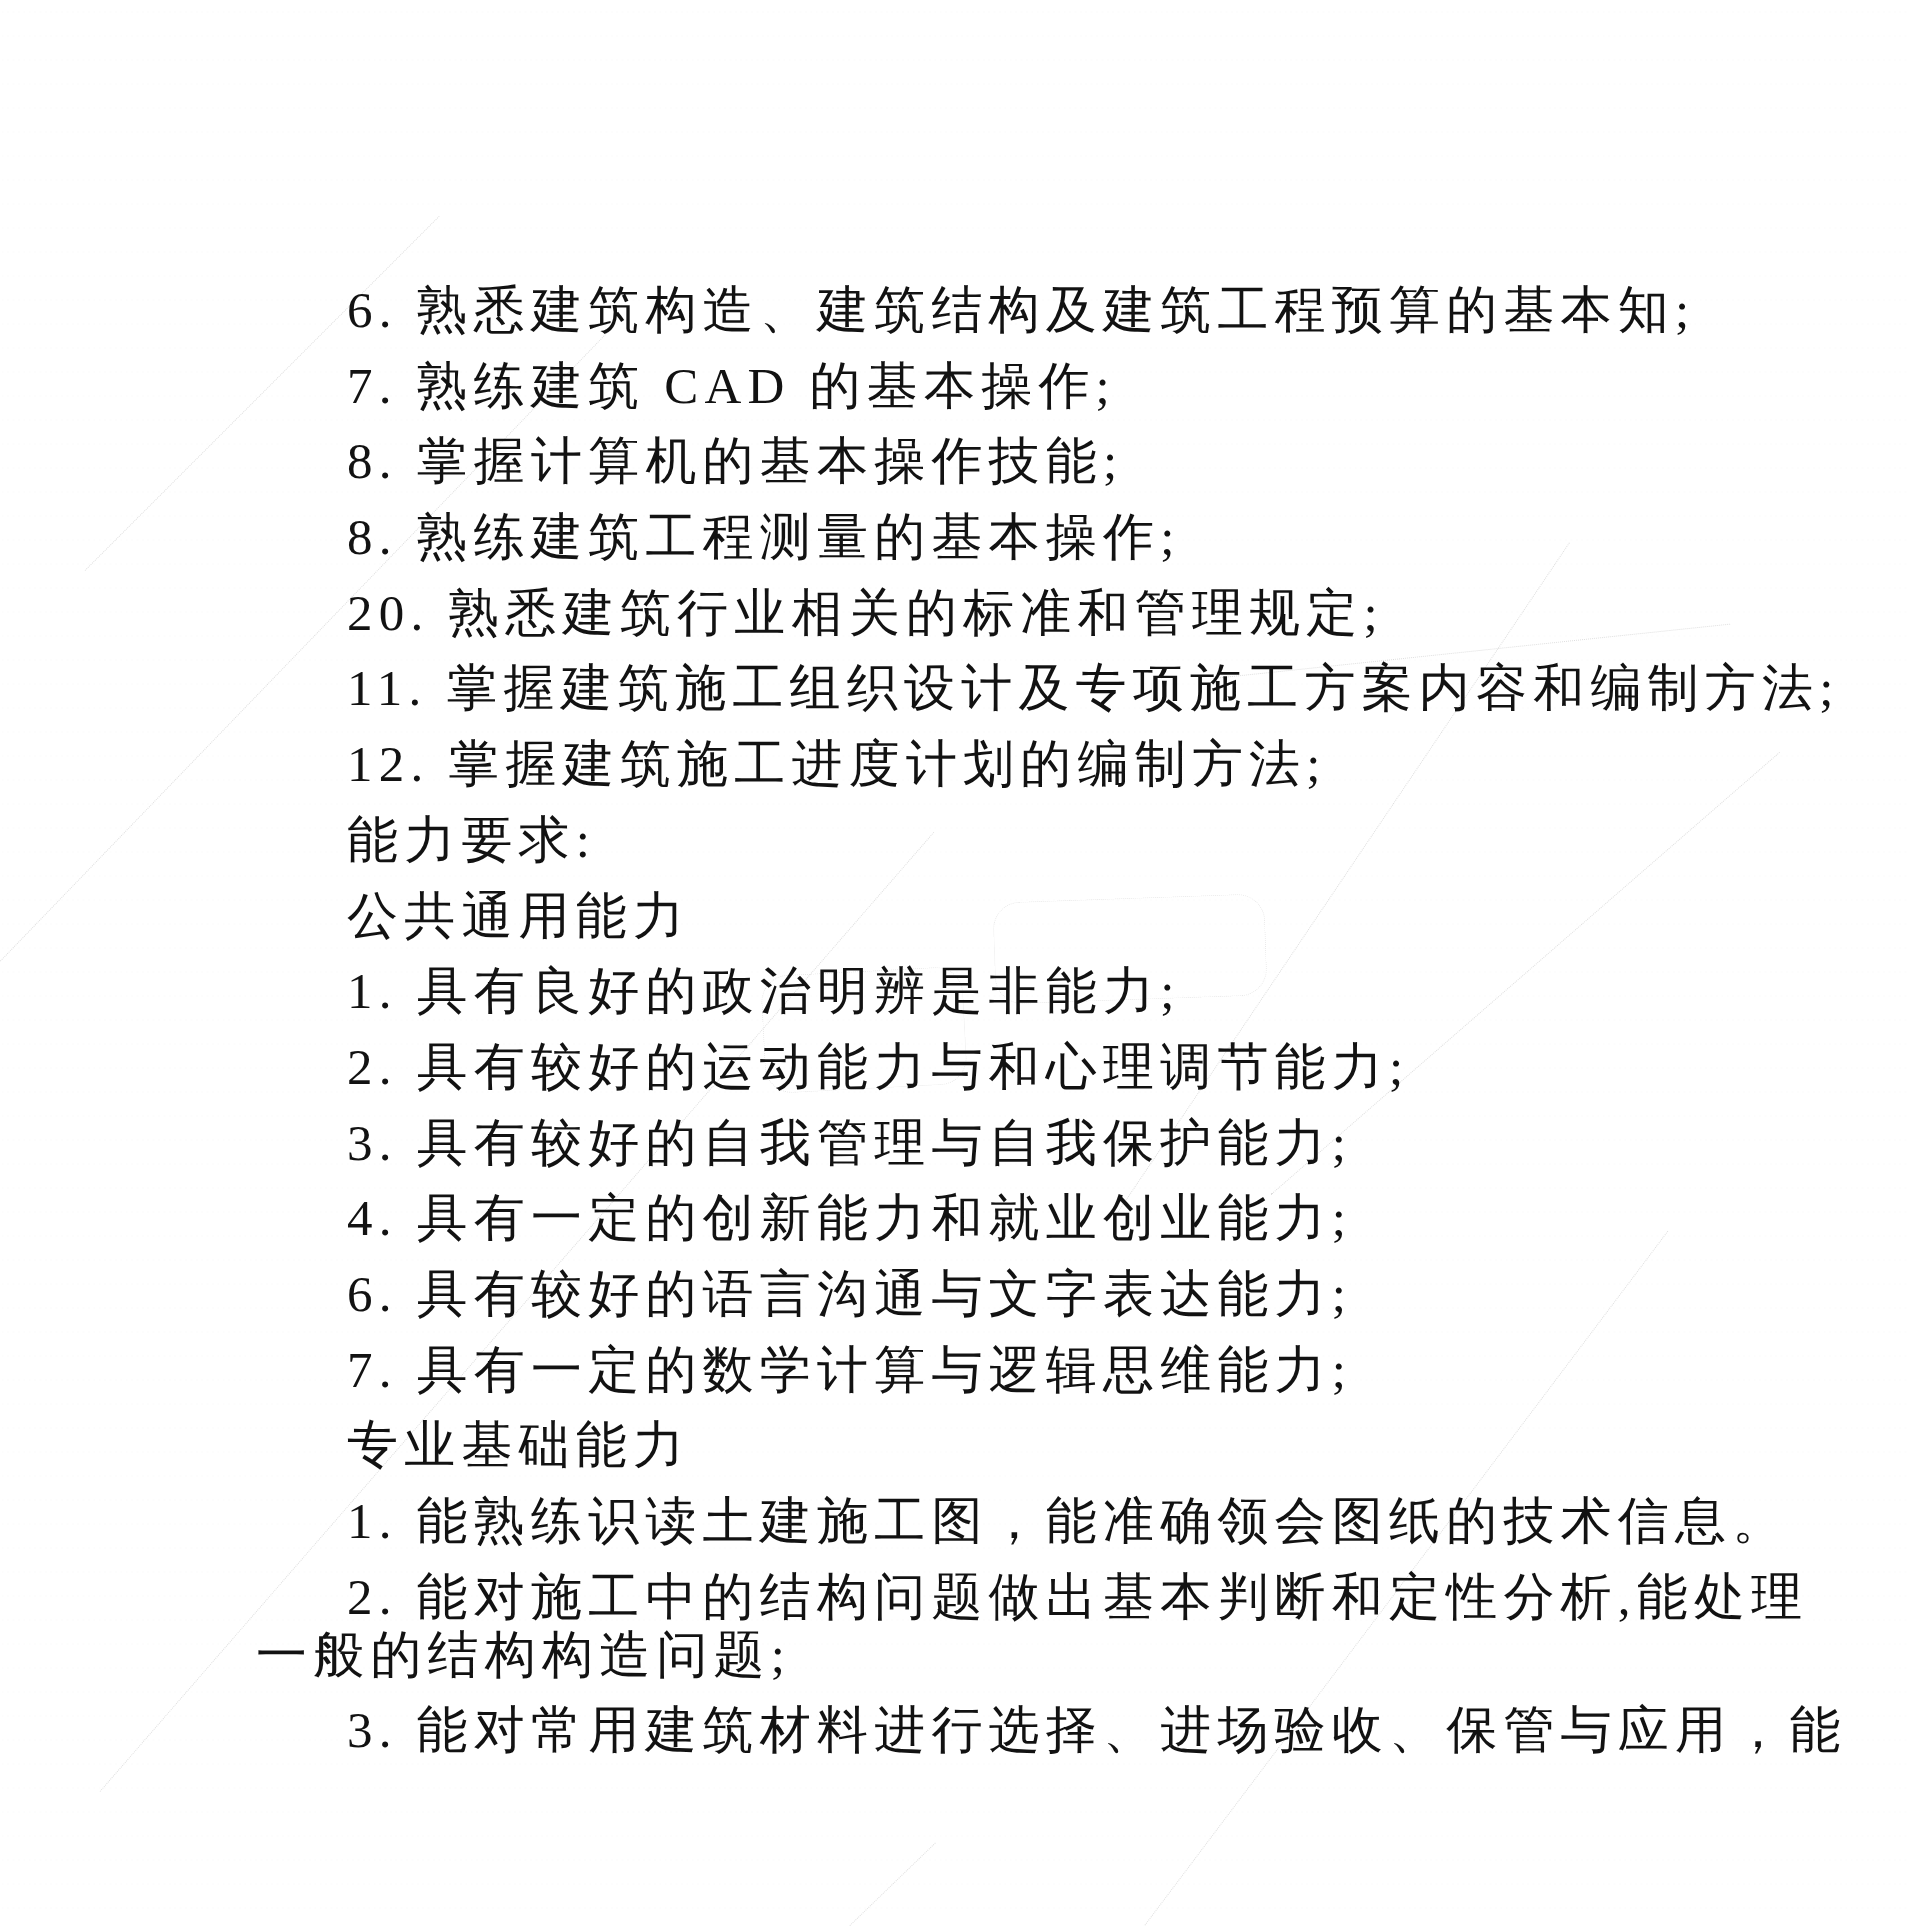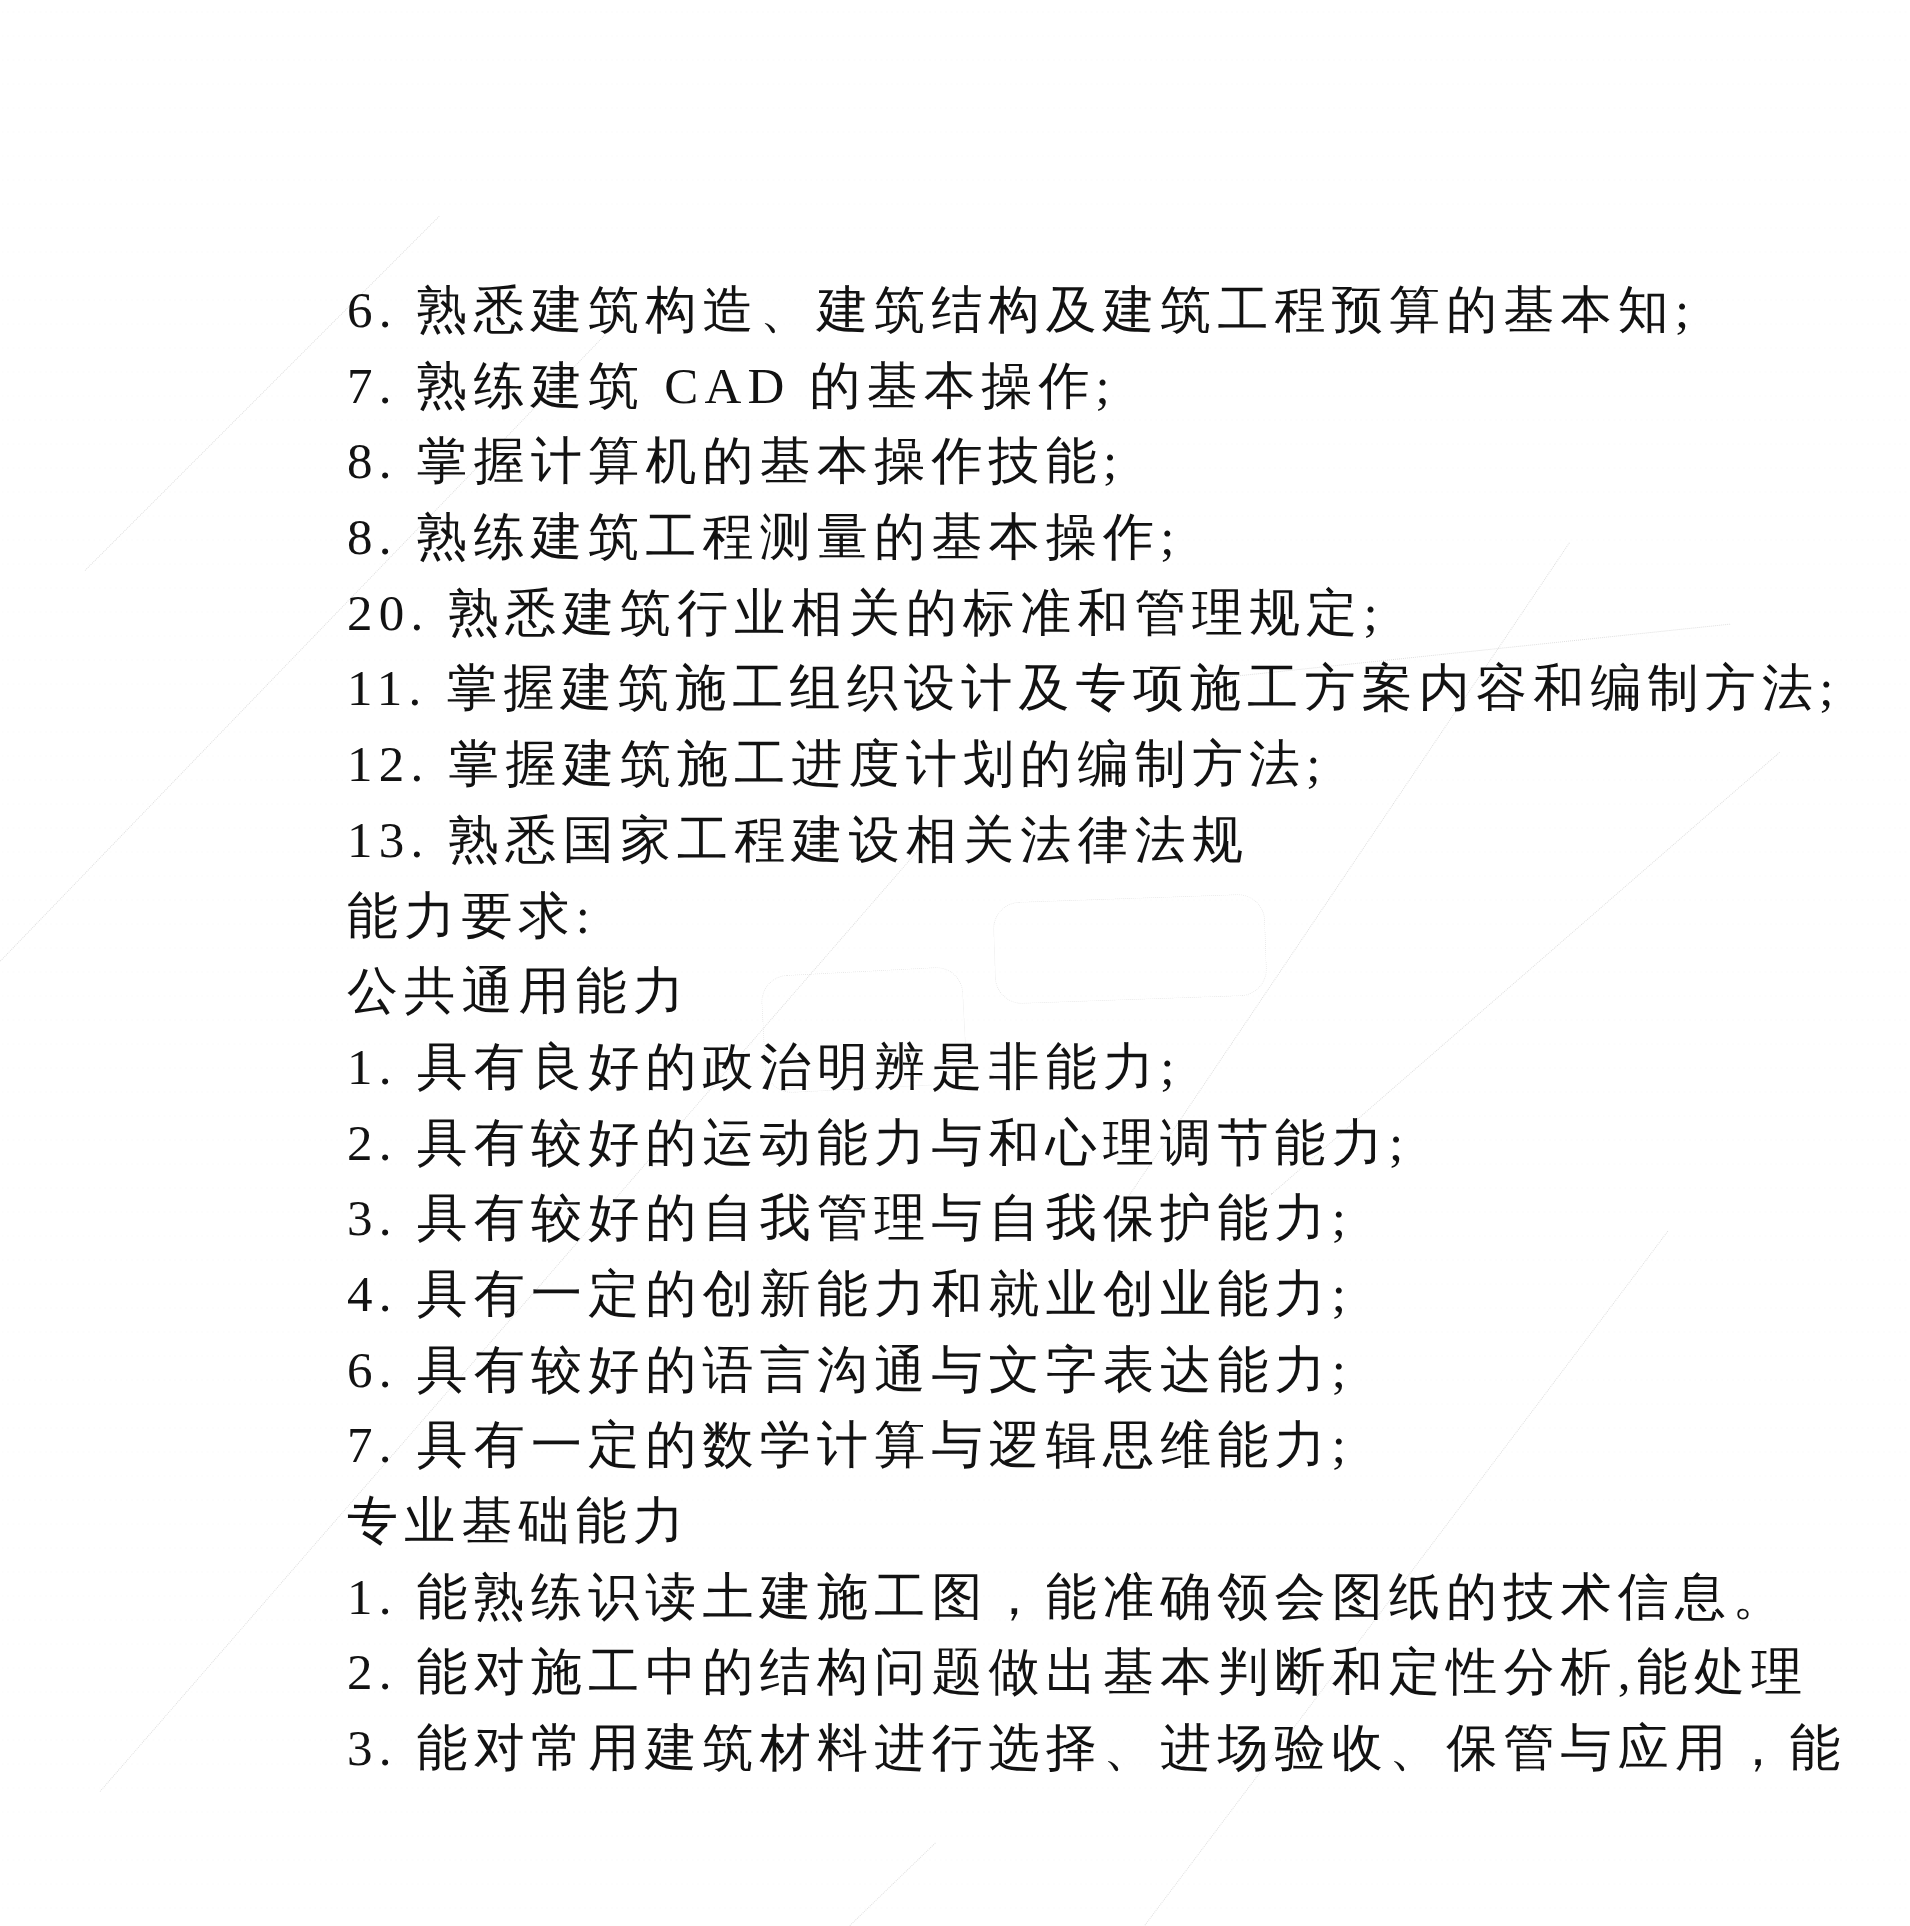--- a/index.html
+++ b/index.html
@@ -85,23 +85,20 @@
       <p class="para">
         <span class="line first">20. 熟悉建筑行业相关的标准和管理规定;</span>
       </p>
       <p class="para">
         <span class="line first">11. 掌握建筑施工组织设计及专项施工方案内容和编制方法;</span>
       </p>
       <p class="para">
         <span class="line first">12. 掌握建筑施工进度计划的编制方法;</span>
       </p>
       <p class="para">
-        <span class="line first">13. 熟悉国家工程建设相关法律法规</span>
-      </p>
-      <p class="para">
         <span class="line first">能力要求:</span>
       </p>
       <p class="para">
         <span class="line first">公共通用能力</span>
       </p>
       <p class="para">
         <span class="line first">1. 具有良好的政治明辨是非能力;</span>
       </p>
       <p class="para">
         <span class="line first">2. 具有较好的运动能力与和心理调节能力;</span>
@@ -119,20 +116,21 @@
         <span class="line first">7. 具有一定的数学计算与逻辑思维能力;</span>
       </p>
       <p class="para">
         <span class="line first">专业基础能力</span>
       </p>
       <p class="para">
         <span class="line first">1. 能熟练识读土建施工图，能准确领会图纸的技术信息。</span>
       </p>
       <p class="para">
         <span class="line first">2. 能对施工中的结构问题做出基本判断和定性分析,能处理</span>
+        <span class="line">一般的结构构造问题;</span>
       </p>
       <p class="para">
         <span class="line first">3. 能对常用建筑材料进行选择、进场验收、保管与应用，能</span>
       </p>
     </div>
 
 </div>
 
 
 </body></html>

